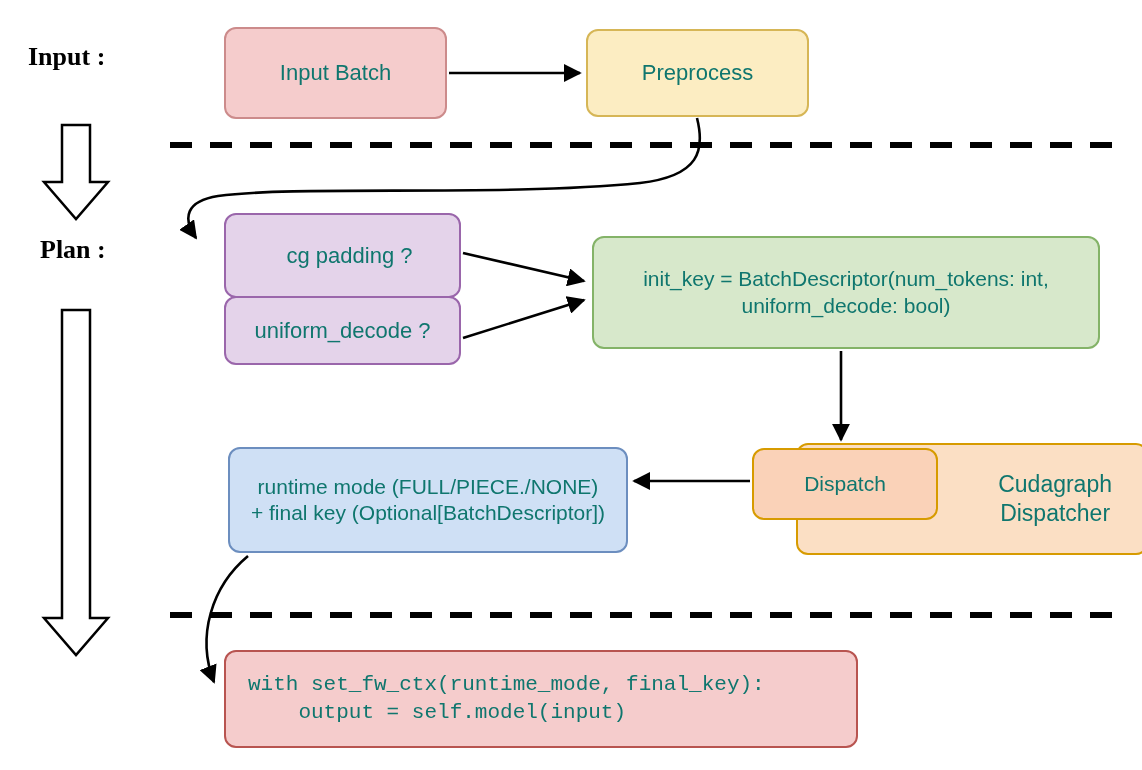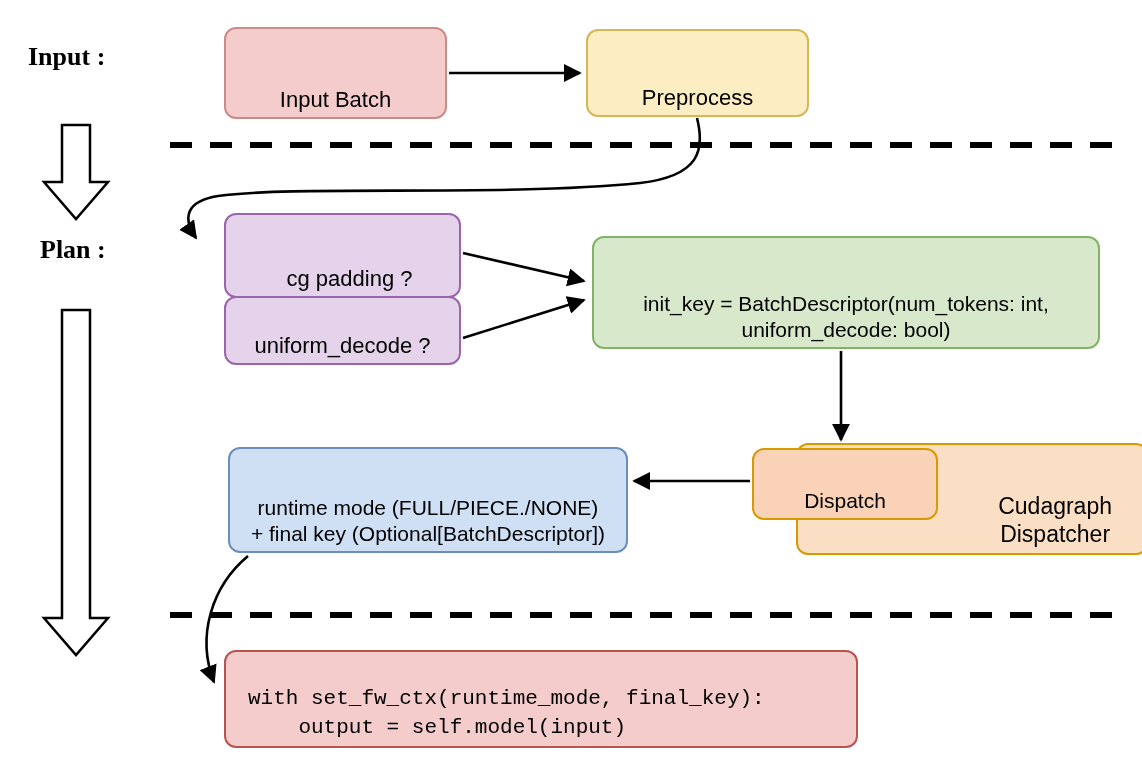--- a/index.html
+++ b/index.html
@@ -29,29 +29,29 @@
     font-family: Liberation Serif, serif;
     font-weight: bold;
     font-size: 26px;
     color: #000000;
     white-space: nowrap;
   }
   .node {
     position: absolute;
     box-sizing: border-box;
     display: flex;
-    align-items: flex-end;
+    align-items: center;
     justify-content: center;
     text-align: center;
     border-radius: 12px;
     border-style: solid;
     border-width: 2px;
     font-family: "Liberation Sans", sans-serif;
     font-size: 22px;
-    color: #000000;
+    color: #0f766e;
     line-height: 1.25;
     padding: 4px 10px;
   }
   .node.code {
     font-family: "Liberation Mono", monospace;
     font-size: 21px;
     justify-content: flex-start;
     text-align: left;
     white-space: pre;
     padding-left: 22px;

